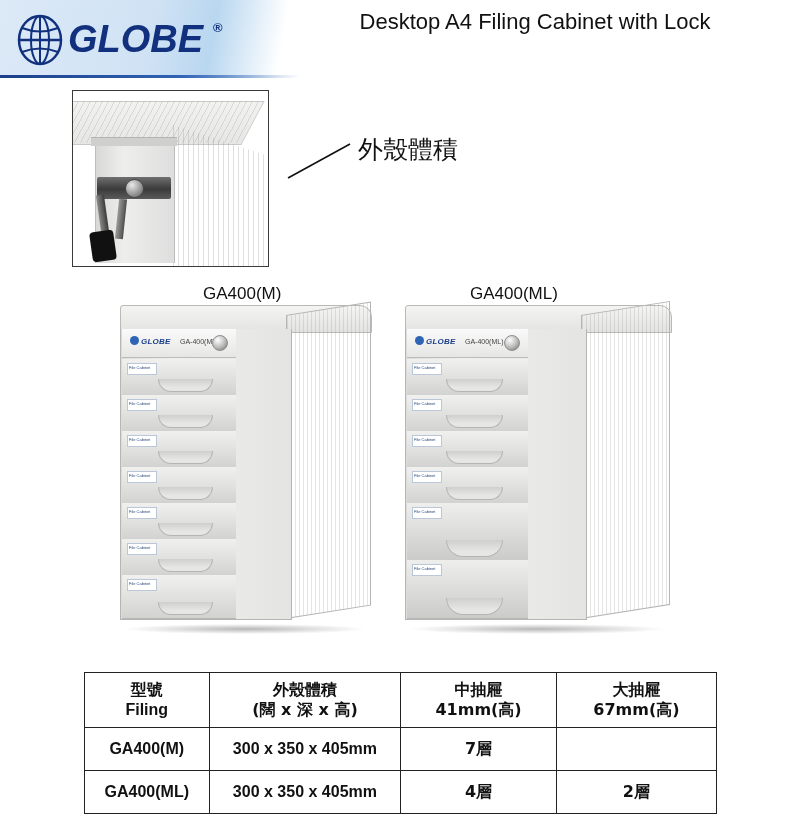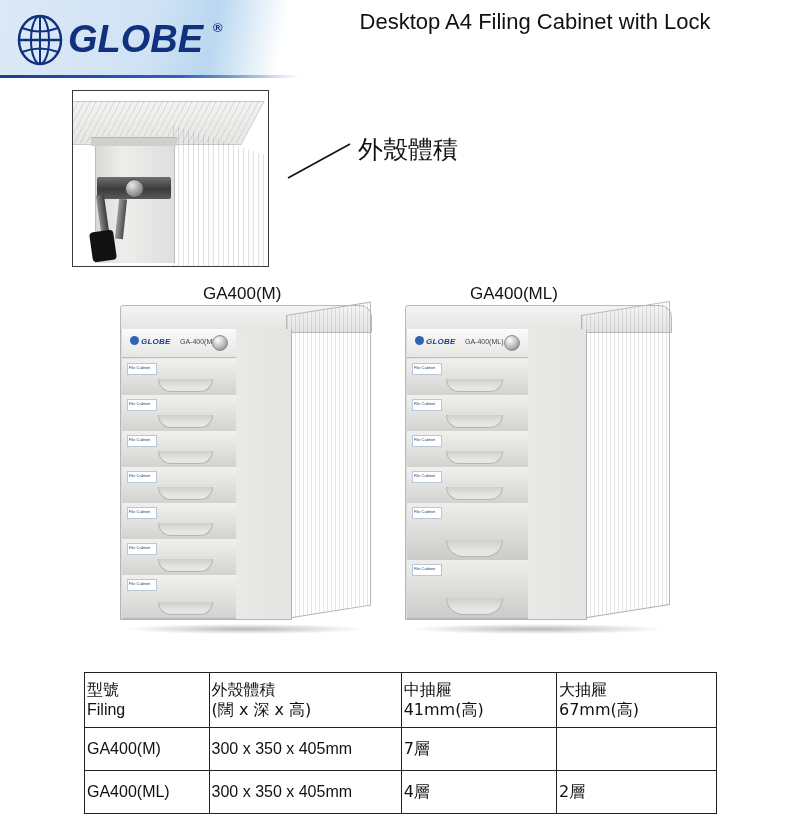--- a/index.html
+++ b/index.html
@@ -318,24 +318,24 @@
     left: 84px; top: 672px;
     width: 633px;
   }
   table.spec {
     border-collapse: collapse;
     width: 100%;
     font-family: "Liberation Sans", sans-serif;
   }
   table.spec td, table.spec th {
     border: 1px solid #222222;
-    text-align: left;
+    text-align: center;
     vertical-align: middle;
     font-size: 16px;
-    font-weight: normal;
+    font-weight: bold;
     padding: 4px 2px;
   }
   .cn {
     font-family: "DejaVu Sans", sans-serif;
   }
   .hdr-cell {
     line-height: 20px;
     height: 46px;
   }
   .row-cell {

